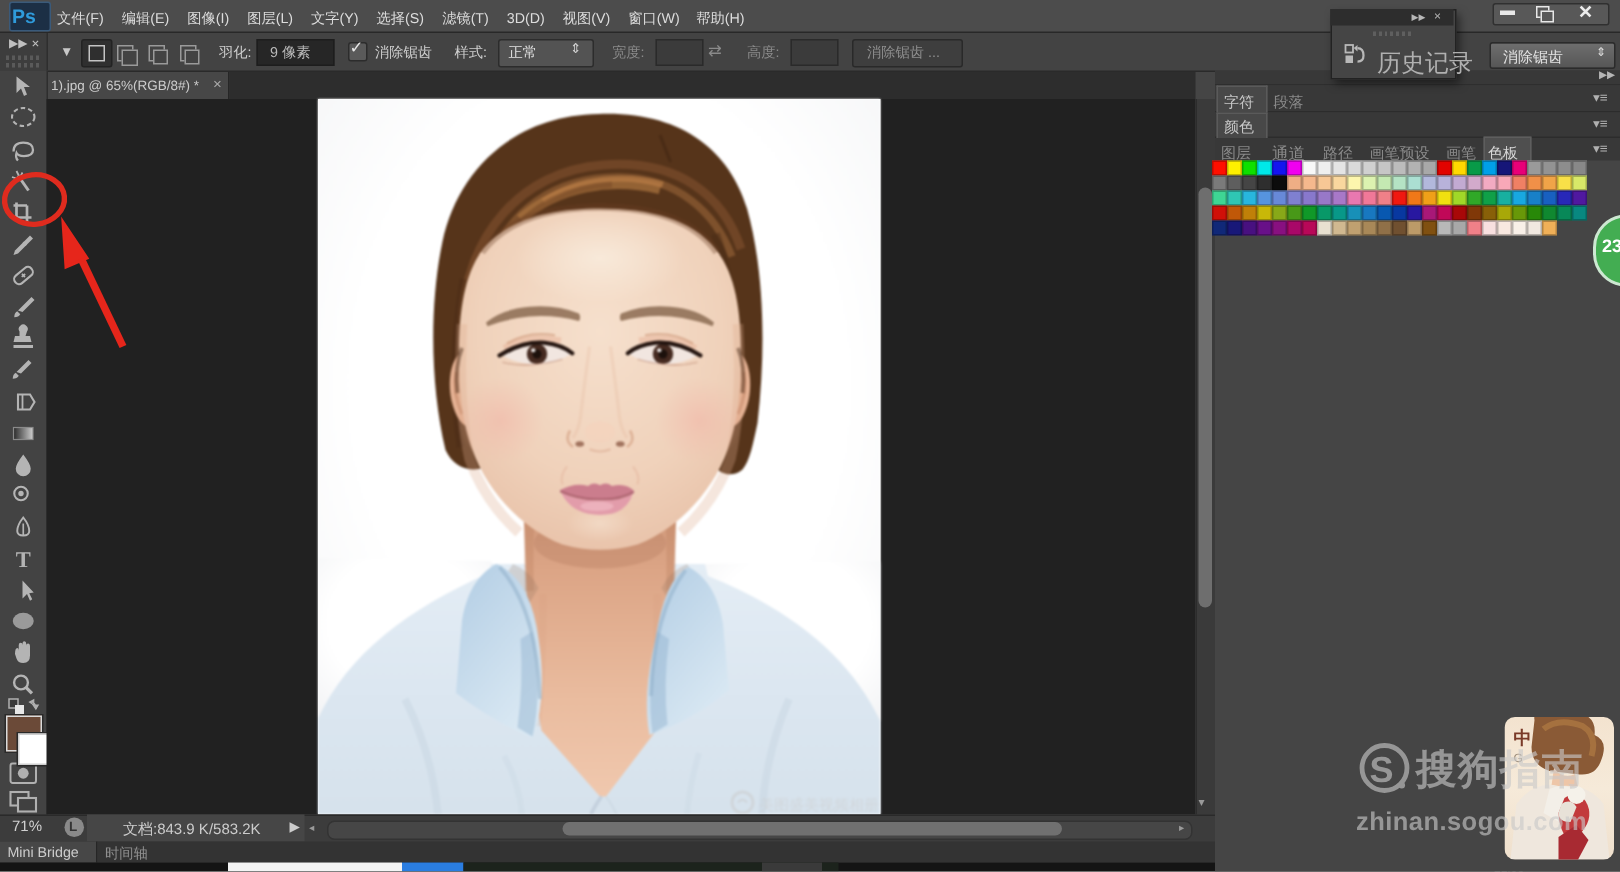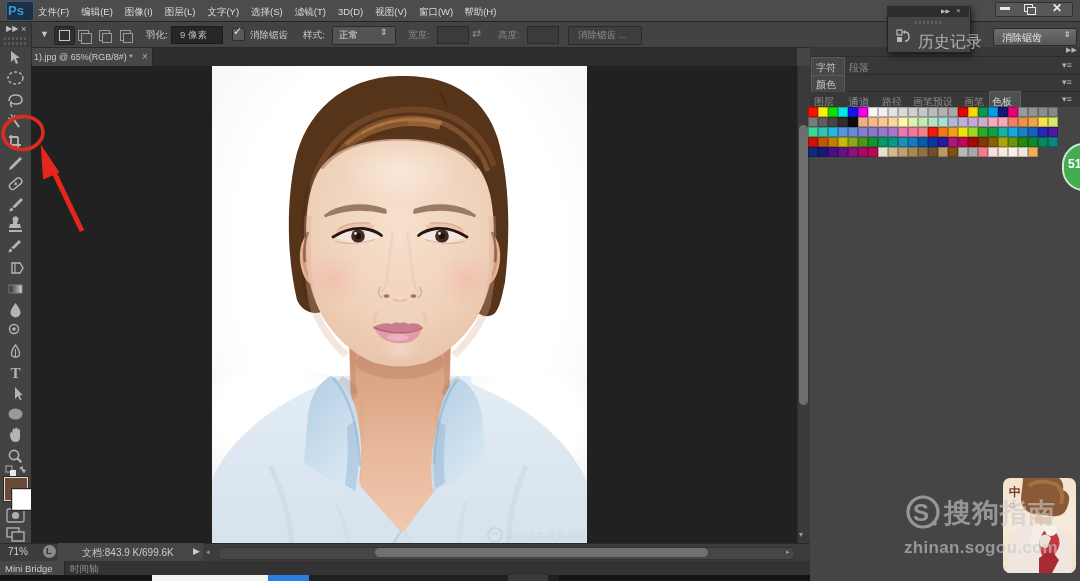--- a/index.html
+++ b/index.html
@@ -291,21 +291,21 @@
 
 <div class="abs" style="left:797px;top:66px;width:13px;height:477px;background:#3a3a3a;border-left:1px solid #2c2c2c;"></div>
 <div class="abs" style="left:799px;top:125px;width:9px;height:280px;background:#6e6e6e;border-radius:5px;"></div>
 <div class="abs txt" style="left:799px;top:530px;color:#9a9a9a;font-size:8px;">▾</div>
 
 <div class="abs" style="left:0;top:543px;width:810px;height:18px;background:#3c3c3c;border-top:1px solid #2a2a2a;"></div>
 <div class="abs txt" style="left:8px;top:546px;color:#d0d0d0;font-size:10px;">71%</div>
 <div class="abs" style="left:43px;top:545px;width:13px;height:13px;background:#8a8a8a;border-radius:7px;"></div>
 <div class="abs txt" style="left:46px;top:546px;color:#333;font-size:9px;font-weight:bold;">L</div>
 <div class="abs" style="left:58px;top:543px;width:145px;height:18px;background:#464646;"></div>
-<div class="abs txt" style="left:82px;top:546px;color:#cccccc;font-size:10px;">文档:843.9 K/699.6K</div>
+<div class="abs txt" style="left:82px;top:546px;color:#cccccc;font-size:10px;">文档:843.9 K/583.2K</div>
 <div class="abs txt" style="left:193px;top:546px;color:#cccccc;font-size:9px;">▶</div>
 <div class="abs txt" style="left:206px;top:548px;color:#9a9a9a;font-size:7px;">◂</div>
 
 <div class="abs" style="left:218px;top:547px;width:575px;height:11px;background:#464646;border:1px solid #333;border-radius:5px;"></div>
 <div class="abs" style="left:375px;top:548px;width:333px;height:9px;background:#707070;border-radius:5px;"></div>
 <div class="abs txt" style="left:786px;top:548px;color:#9a9a9a;font-size:7px;">▸</div>
 
 <div class="abs" style="left:0;top:561px;width:810px;height:14px;background:#333333;"></div>
 <div class="abs" style="left:0;top:561px;width:64px;height:14px;background:#474747;border-right:1px solid #262626;"></div>
 <div class="abs txt" style="left:5px;top:563px;color:#cccccc;font-size:9.5px;">Mini Bridge</div>
@@ -481,21 +481,21 @@
   <path d="M9,3 Q13,3 13,8 Q13 12 9,12" fill="none" stroke="#b8b8b8" stroke-width="1.5"></path>
   <path d="M9,1 L6.5,3 L9,5.3 Z" fill="#b8b8b8"></path>
 </svg>
 <div class="abs txt" style="left:918px;top:32px;color:#b0b0b0;font-size:16px;">历史记录</div>
 
 <div class="abs" style="left:993px;top:28px;width:82px;height:16px;background:linear-gradient(#6e6e6e,#565656);border:1px solid #2b2b2b;border-radius:2px;"></div>
 <div class="abs txt" style="left:1002px;top:31px;color:#e4e4e4;font-size:10px;">消除锯齿</div>
 <div class="abs txt" style="left:1064px;top:30px;color:#e0e0e0;font-size:8px;">⇕</div>
 
 <div class="abs" style="left:1062px;top:143px;width:44px;height:44px;border-radius:22px;background:#43ad52;border:2px solid #cde8d2;"></div>
-<div class="abs txt" style="left:1068px;top:157px;color:#ffffff;font-size:12px;font-weight:bold;">51</div>
+<div class="abs txt" style="left:1068px;top:157px;color:#ffffff;font-size:12px;font-weight:bold;">23</div>
 
 <div id="sogou">
 
 <svg class="abs" style="left:1003px;top:478px;" width="73" height="95" viewBox="0 0 73 95">
   <defs>
     <linearGradient id="thbg" x1="0" y1="0" x2="0" y2="1">
       <stop offset="0" stop-color="#f3e3cf"></stop>
             <stop offset="0.5" stop-color="#f6ead9"></stop>
             <stop offset="1" stop-color="#efe0cd"></stop>
     </linearGradient>

